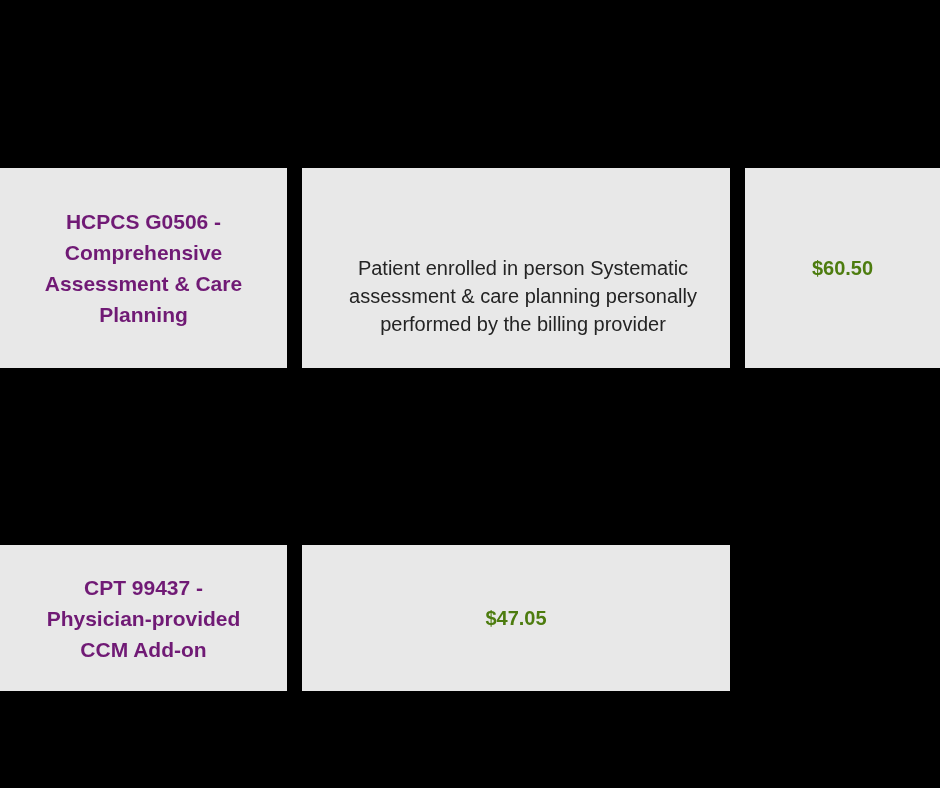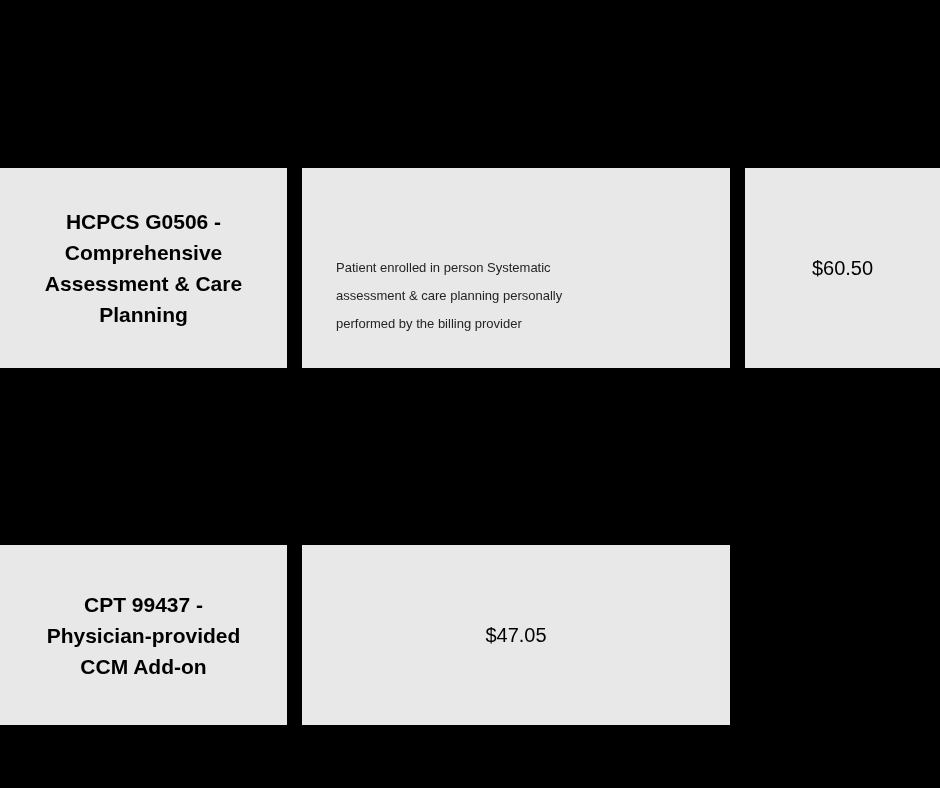--- a/index.html
+++ b/index.html
@@ -18,68 +18,69 @@
   .band-middle { height: 177px; }
   .band-bottom { flex: 1 1 auto; }
 
   .trow {
     display: grid;
     grid-template-columns: 287px 428px 195px;
     column-gap: 15px;
     flex: 0 0 auto;
   }
   .trow-1 { height: 200px; }
-  .trow-2 { height: 180px; }
+  .trow-2 { height: 146px; }
 
   .cell {
     background: #e8e8e8;
     display: flex;
     align-items: center;
     justify-content: center;
     overflow: hidden;
   }
 
   .code-text {
     font-weight: 700;
     font-size: 21px;
     line-height: 31px;
     text-align: center;
-    color: #000000;
+    color: #701a75;
     white-space: pre-line;
     width: 100%;
   }
 
   .bullets {
     list-style: none;
     margin: 0;
     padding: 0;
     width: 100%;
   }
   .bullet-item {
     position: relative;
-    padding-left: 34px;
-    font-size: 13px;
+    padding-left: 14px;
+    text-align: center;
+    font-size: 20px;
     line-height: 28px;
     color: #242424;
     white-space: pre-line;
   }
   .dot {
     position: absolute;
     left: 31px;
     top: 10px;
     width: 8px;
     height: 8px;
     border-radius: 50%;
     background: #1b1b1b;
   }
 
   .price-text {
-    font-weight: 400;
+    font-weight: 700;
     font-size: 20px;
-    color: #000000;
+    color: #4d7c0f;
     text-align: left;
   }
 </style>
 </head>
 <body>
 
 <div class="canvas">
 
   <div class="band band-top"></div>
 

